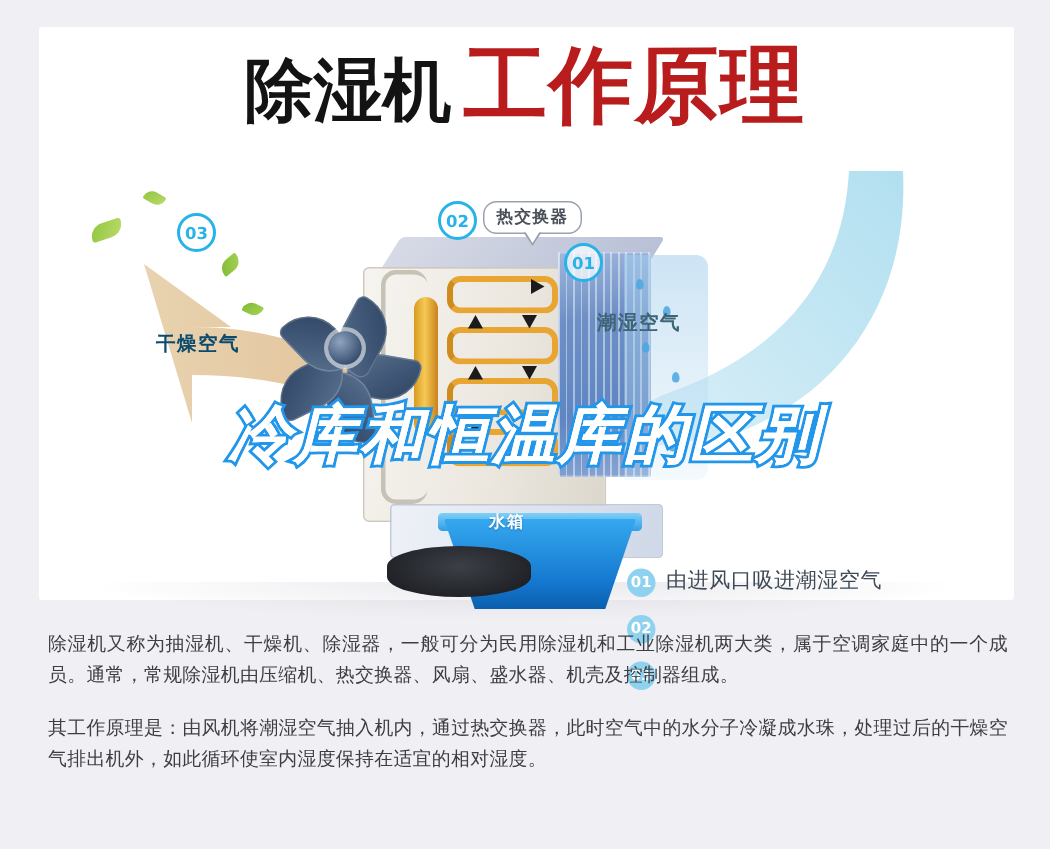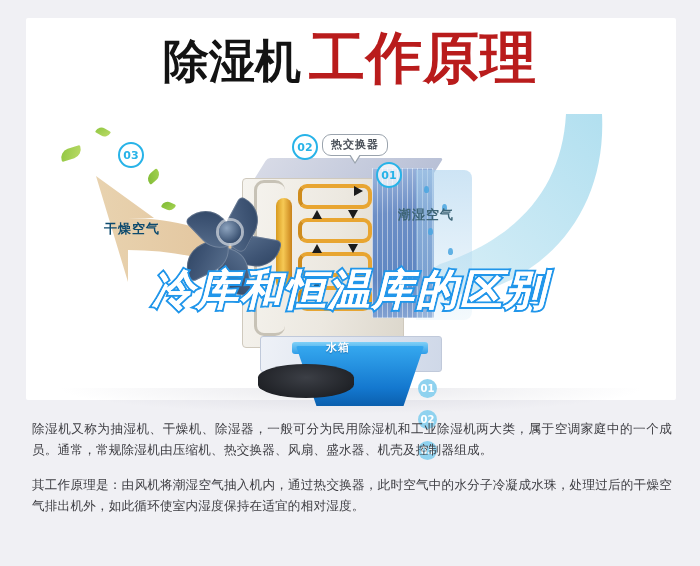--- a/index.html
+++ b/index.html
@@ -392,20 +392,21 @@
     <span class="tail"></span>
   </div>
 
   <div class="lbl lbl-dry">干燥空气</div>
   <div class="lbl lbl-humid">潮湿空气</div>
   <div class="lbl lbl-tank">水箱</div>
 
   <div class="legend">
     <div class="legend-row">
       <div class="legend-badge">01</div>
+      <div class="legend-text">由进风口吸进潮湿空气</div>
     </div>
     <div class="legend-row">
       <div class="legend-badge">02</div>
     </div>
     <div class="legend-row">
       <div class="legend-badge">03</div>
     </div>
   </div>
 </div>
 

